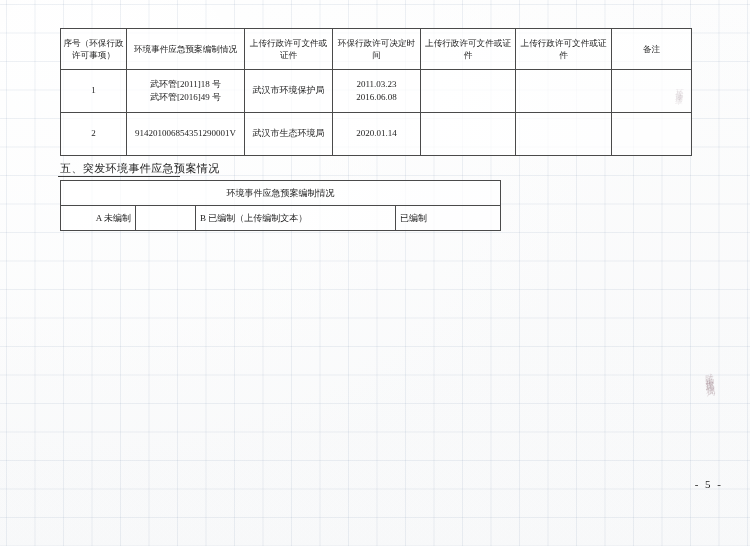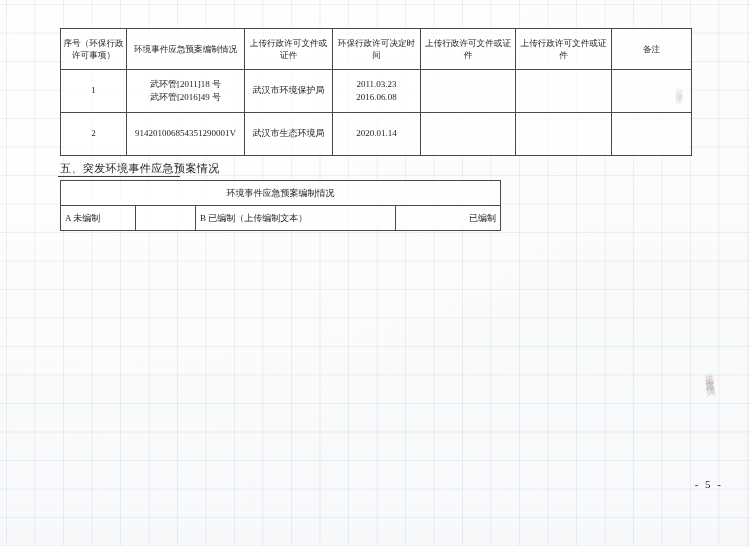--- a/index.html
+++ b/index.html
@@ -106,28 +106,28 @@
     font-size: 9px;
     height: 20px;
     padding: 2px 4px;
     vertical-align: middle;
     font-family: "Liberation Serif", serif;
   }
   .plan-title {
     text-align: center;
   }
   .plan-a {
-    text-align: left;
+    text-align: right;
   }
   .plan-b {
     text-align: left;
     padding-left: 8px;
   }
   .plan-val {
-    text-align: right;
+    text-align: left;
   }
 
   
   .page-number {
     position: absolute;
     right: 27px;
     top: 478px;
     font-size: 11px;
     letter-spacing: 2px;
     font-family: "Liberation Serif", serif;

